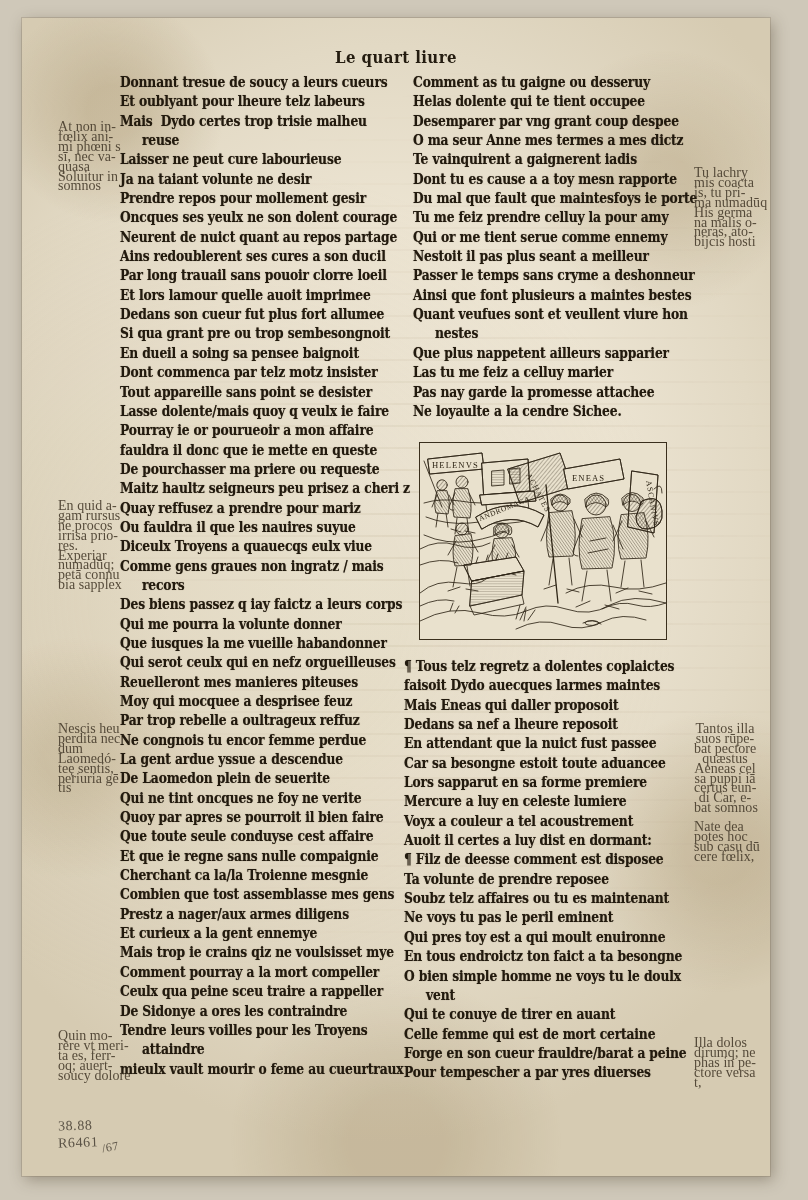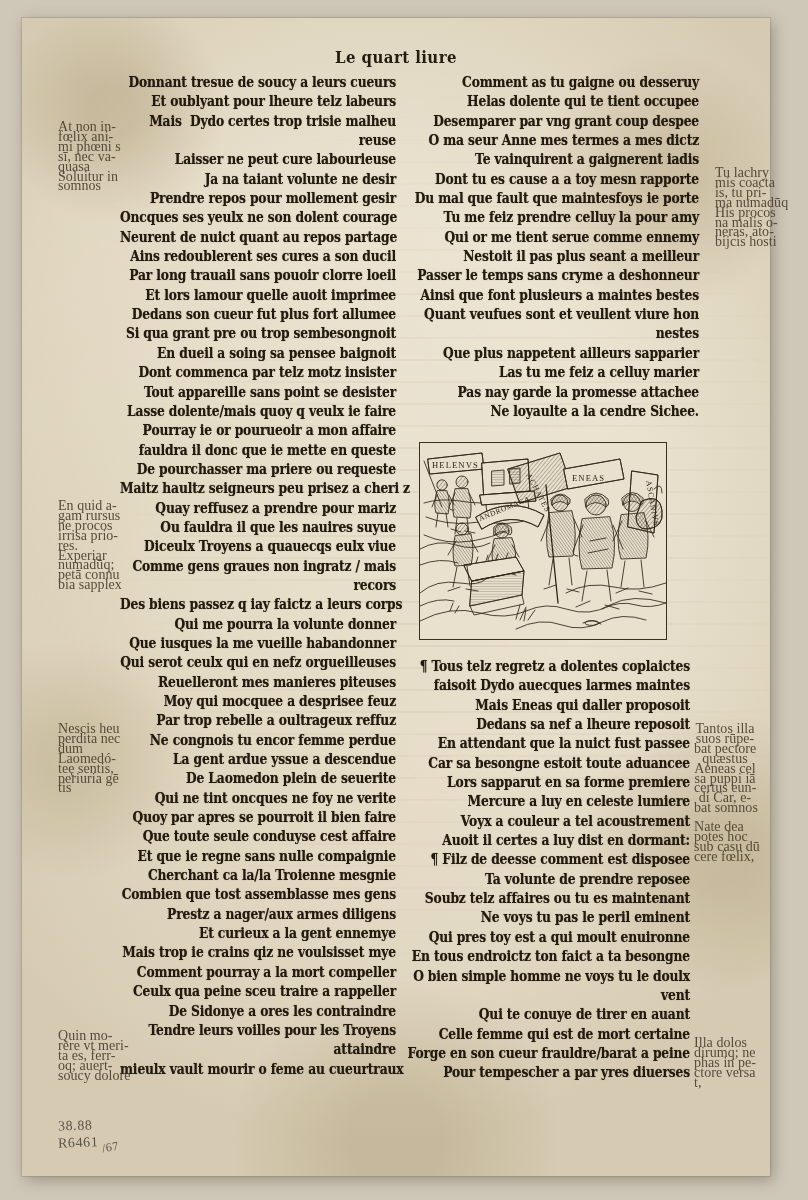--- a/index.html
+++ b/index.html
@@ -55,21 +55,20 @@
     letter-spacing:.4px;
     color:#241c10;
     transform:scaleY(1.12);
   }
 
   
   .col{
     position:absolute;
     top:52px;
     width:276px;
-    text-align:right;
   }
   #col-left{ left:98px; }
 
   .verse{
     font-family:"DejaVu Serif", serif;
     font-size:12.3px;
     line-height:19.35px;
     color:#221a0e;
     letter-spacing:-.15px;
     white-space:pre;
@@ -418,26 +417,26 @@
         </div>
         <div class="gloss left" style="top: 1013px;">
           <div>Quin mo-</div>
           <div>rere vt meri-</div>
           <div>ta es, ferr-</div>
           <div>oq; auert-</div>
           <div>soucy dolore</div>
         </div>
       </div>
     <div id="marg-right">
-        <div class="gloss right" style="top: 150px; margin-left: 21px;">
+        <div class="gloss right" style="top: 150px;">
           <div>Tu lachry</div>
           <div>mis coacta</div>
           <div>is, tu pri-</div>
           <div>ma numadūq</div>
-          <div>His procos</div>
+          <div>His germa</div>
           <div>na malis o-</div>
           <div>neras, ato-</div>
           <div>bijcis hosti</div>
         </div>
         <div class="gloss right" style="top: 706px; text-align: center;">
           <div>Tantos illa</div>
           <div>suos rūpe-</div>
           <div>bat pectore</div>
           <div>quæstus</div>
           <div>Aeneas cel</div>

